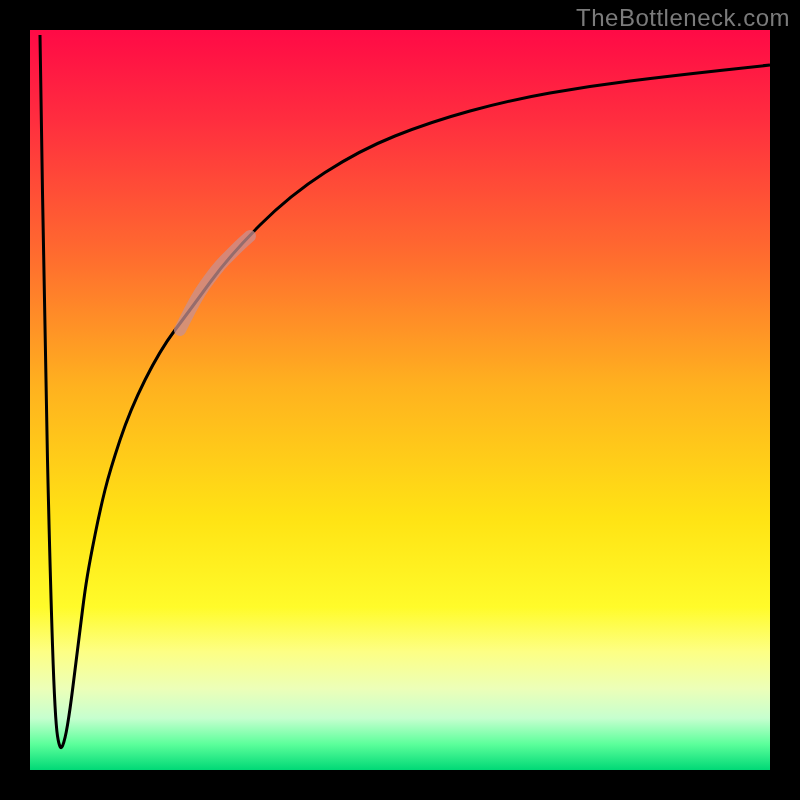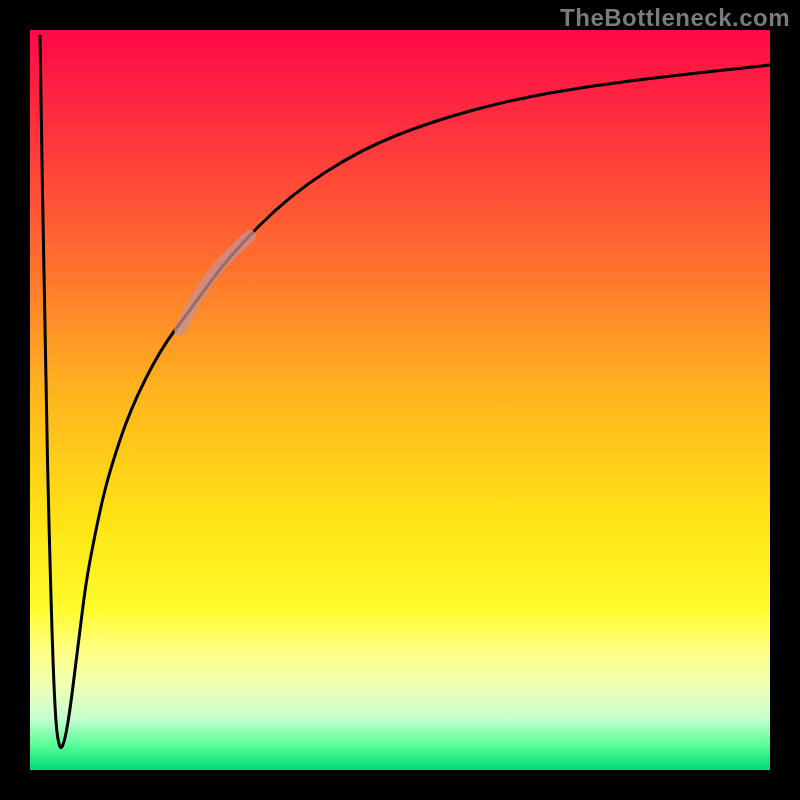--- a/index.html
+++ b/index.html
@@ -14,21 +14,21 @@
     position: relative;
     width: 800px;
     height: 800px;
   }
   .watermark {
     position: absolute;
     top: 4px;
     right: 10px;
     font-family: Arial, Helvetica, sans-serif;
     font-size: 24px;
-    font-weight: 700;
+    font-weight: 400;
     color: #7b7b7b;
     letter-spacing: 0.5px;
     z-index: 5;
   }
   .plot-frame {
     position: absolute;
     left: 0;
     top: 0;
     width: 800px;
     height: 800px;

